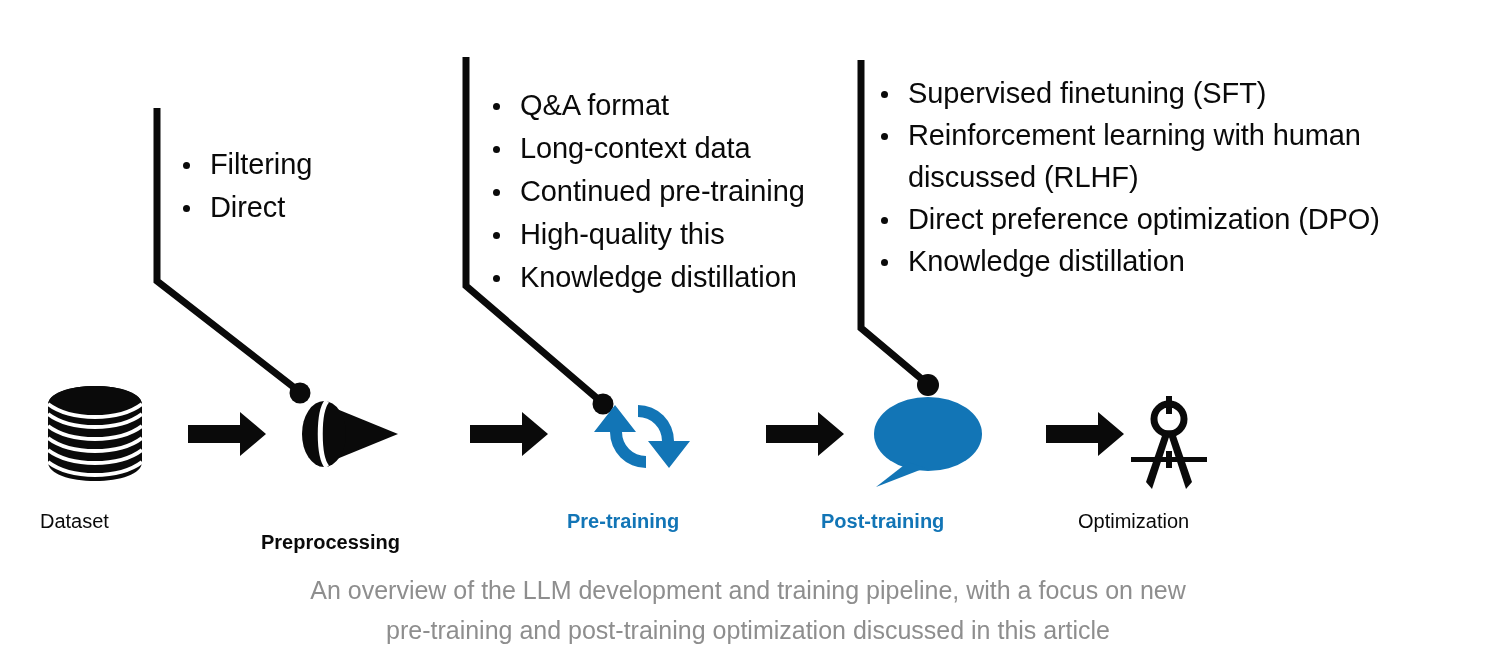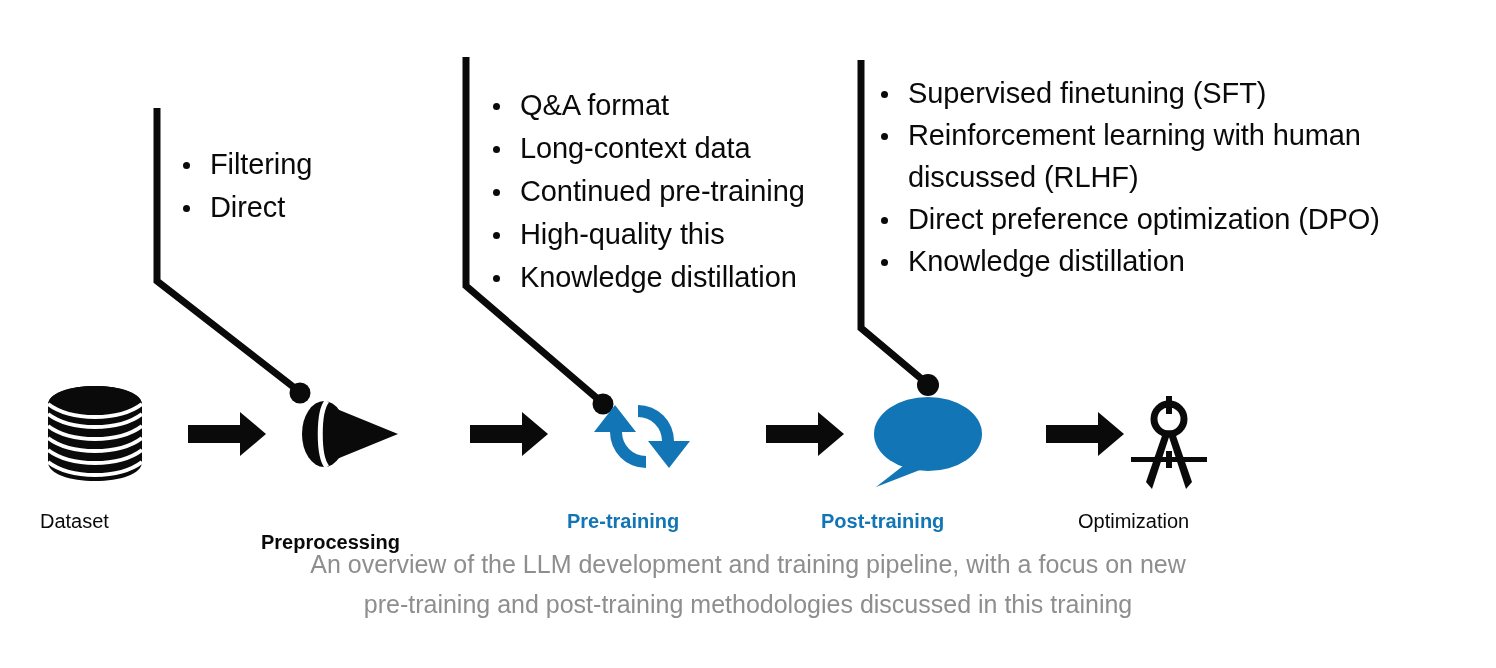--- a/index.html
+++ b/index.html
@@ -76,21 +76,21 @@
   #label-dataset       { left: 40px;   top: 503px; }
   #label-preprocessing { left: 261px;  top: 503px; margin-top: 21px; }
   #label-pretraining   { left: 567px;  top: 503px; }
   #label-posttraining  { left: 821px;  top: 503px; }
   #label-optimization  { left: 1078px; top: 503px; }
 
   
   #caption {
     position: absolute;
     left: 0;
-    top: 544px;
+    top: 570px;
     width: 1496px;
     text-align: center;
     font-size: 25px;
     line-height: 40px;
     color: #8e8e8e;
   }
   #caption .cap-line { display: block; }
 </style>
 </head>
 <body>
@@ -218,16 +218,16 @@
   <div class="stage-label bold" id="label-preprocessing">Preprocessing</div>
 
   <div class="stage-label accent" id="label-pretraining">Pre-training</div>
 
   <div class="stage-label accent" id="label-posttraining">Post-training</div>
 
   <div class="stage-label" id="label-optimization">Optimization</div>
 
   <div id="caption">
     <span class="cap-line">An overview of the LLM development and training pipeline, with a focus on new</span>
-    <span class="cap-line">pre-training and post-training methodologies discussed in this training</span>
+    <span class="cap-line">pre-training and post-training optimization discussed in this article</span>
   </div>
 
 </div>
 
 </body></html>

